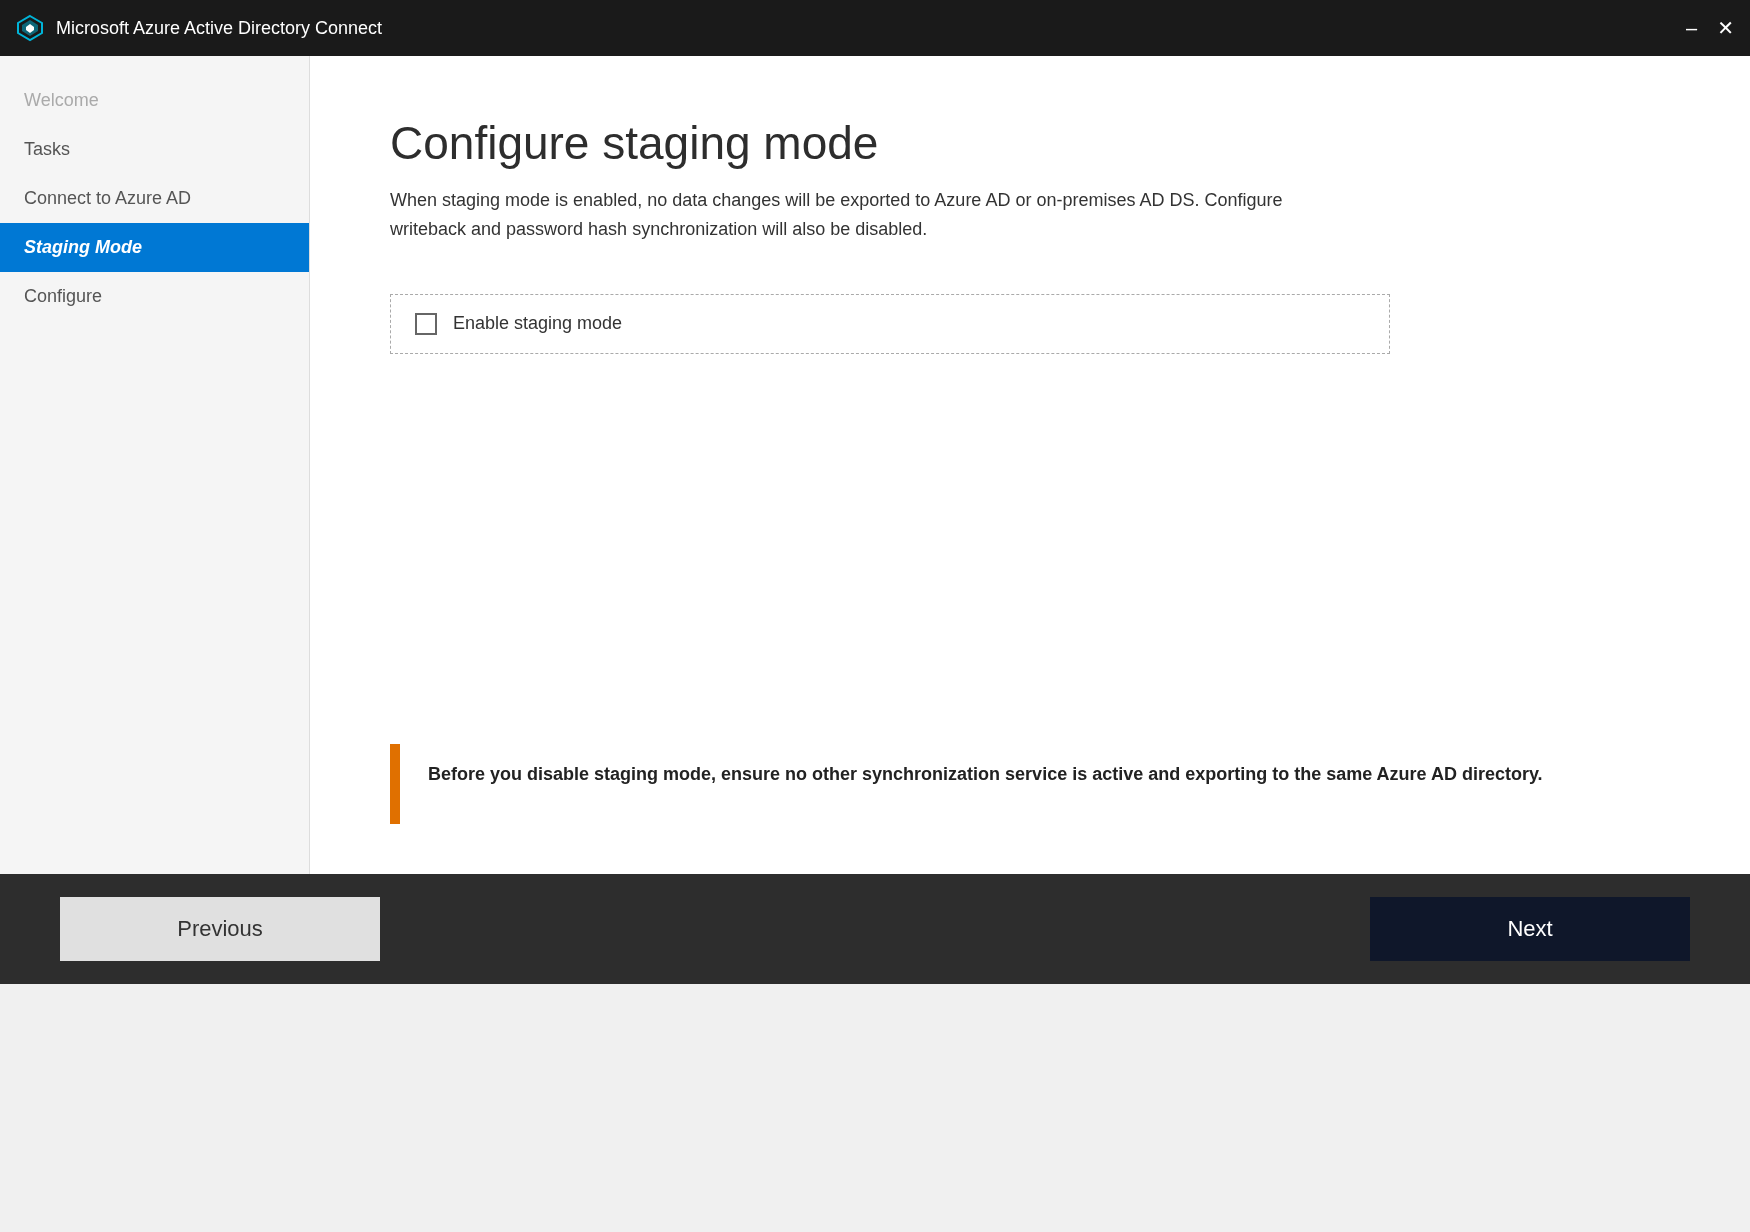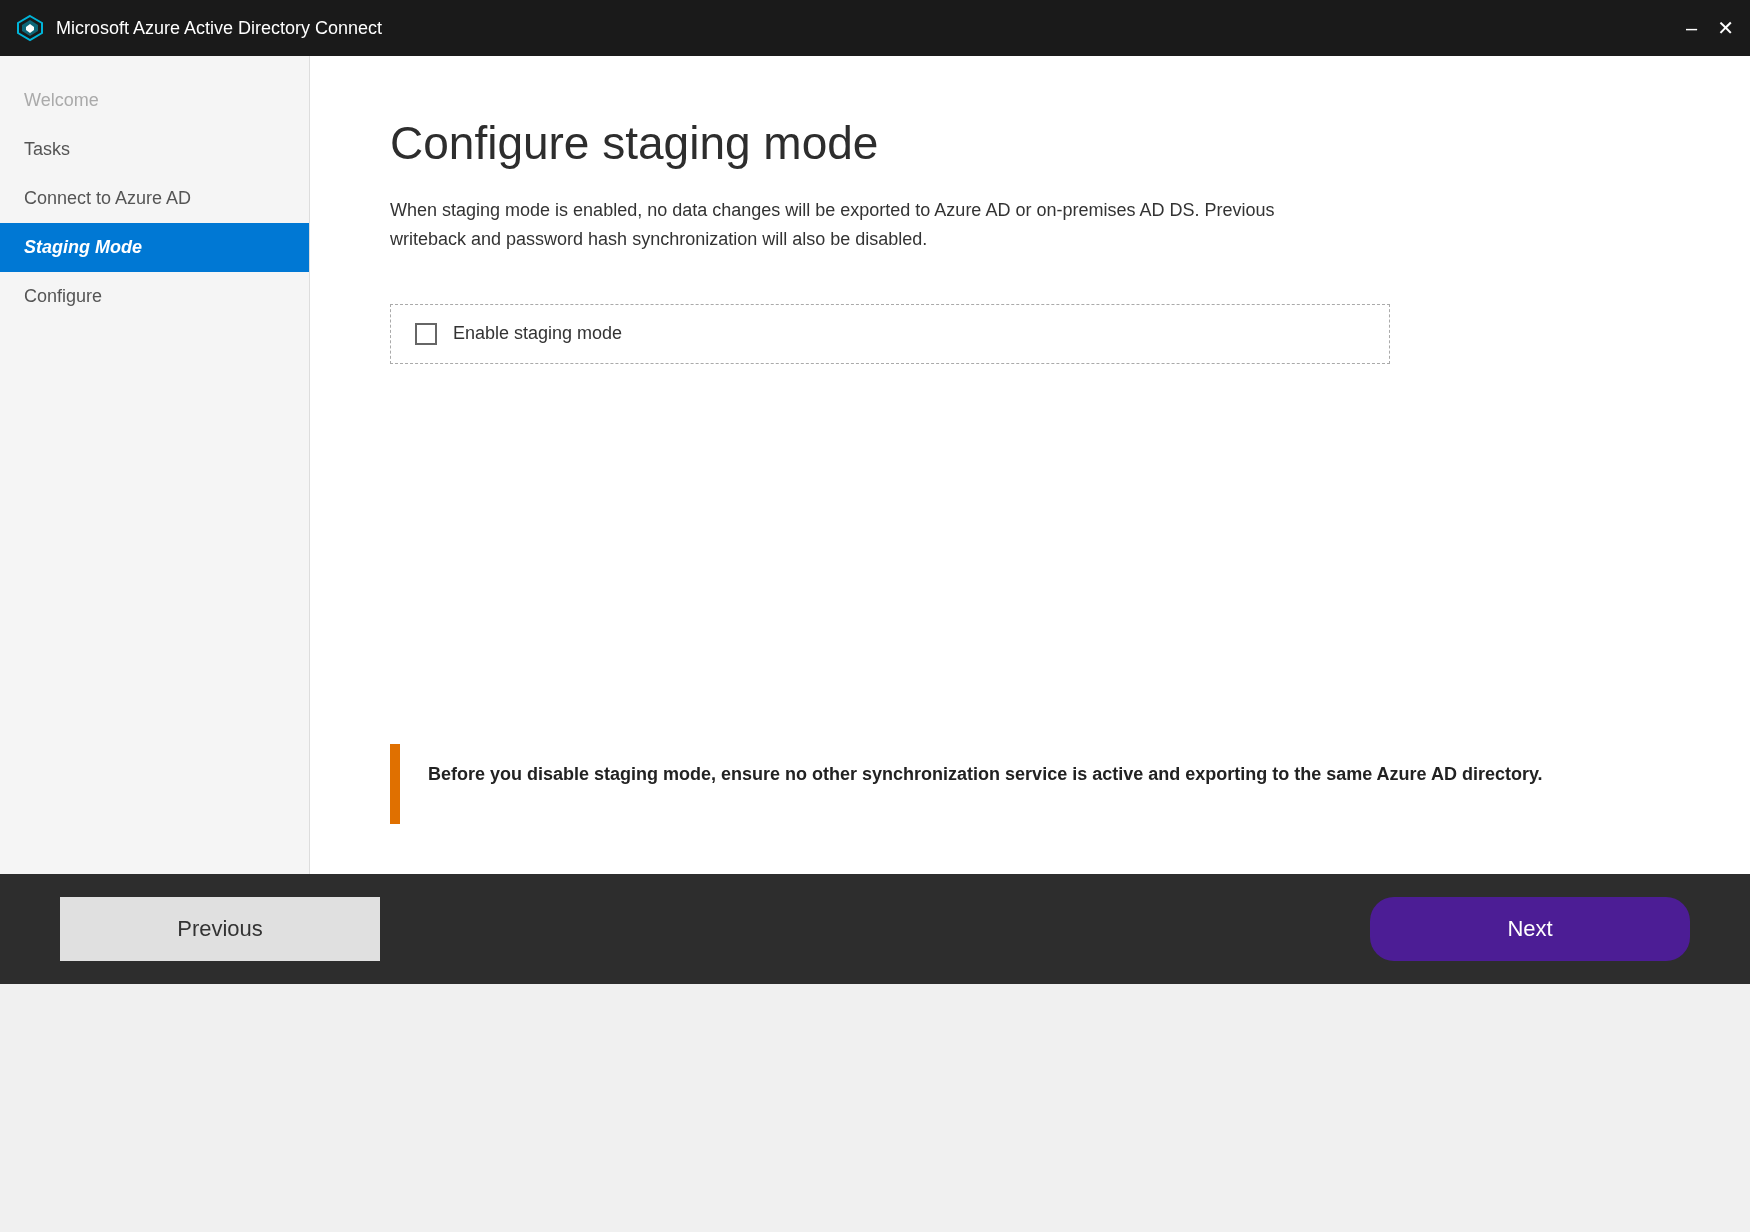--- a/index.html
+++ b/index.html
@@ -95,21 +95,21 @@
       padding: 60px 80px 30px 80px;
       display: flex;
       flex-direction: column;
       overflow: hidden;
     }
 
     .page-title {
       font-size: 46px;
       font-weight: 300;
       color: #2d2d2d;
-      margin-bottom: 26px;
+      margin-bottom: 16px;
     }
 
     .page-description {
       font-size: 18px;
       color: #333;
       line-height: 1.6;
       max-width: 960px;
       margin-bottom: 50px;
     }
 
@@ -176,23 +176,22 @@
       font-size: 22px;
       cursor: pointer;
       border: none;
       font-family: 'Segoe UI', Arial, sans-serif;
     }
     .btn-previous {
       background: #e0e0e0;
       color: #333;
     }
     .btn-next {
-      background: #4c1d95;
+      background: #0f172a;
       color: #fff;
-      border-radius: 24px;
     }
   </style>
 </head>
 <body>
 
 <div class="window">
 
   <div class="title-bar">
     <div class="title-bar-left">
       <svg class="title-bar-icon" viewBox="0 0 28 28" xmlns="http://www.w3.org/2000/svg">
@@ -223,21 +222,21 @@
       <div class="sidebar-item active">
         <span>Staging Mode</span>
       </div>
       <div class="sidebar-item">
         <span>Configure</span>
       </div>
     </div>
 
     <div class="content">
       <h1 class="page-title">Configure staging mode</h1>
-      <p class="page-description">When staging mode is enabled, no data changes will be exported to Azure AD or on-premises AD DS. Previous writeback and password hash synchronization will also be disabled.</p>
+      <p class="page-description">When staging mode is enabled, no data changes will be exported to Azure AD or on-premises AD DS. Configure writeback and password hash synchronization will also be disabled.</p>
 
       <div class="checkbox-area">
         <div class="checkbox-box"></div>
         <span class="checkbox-label">Enable staging mode</span>
       </div>
 
       <div class="warning-box">
         <div class="warning-bar"></div>
         <span class="warning-text">Before you disable staging mode, ensure no other synchronization service is active and exporting to the same Azure AD directory.</span>
       </div>

